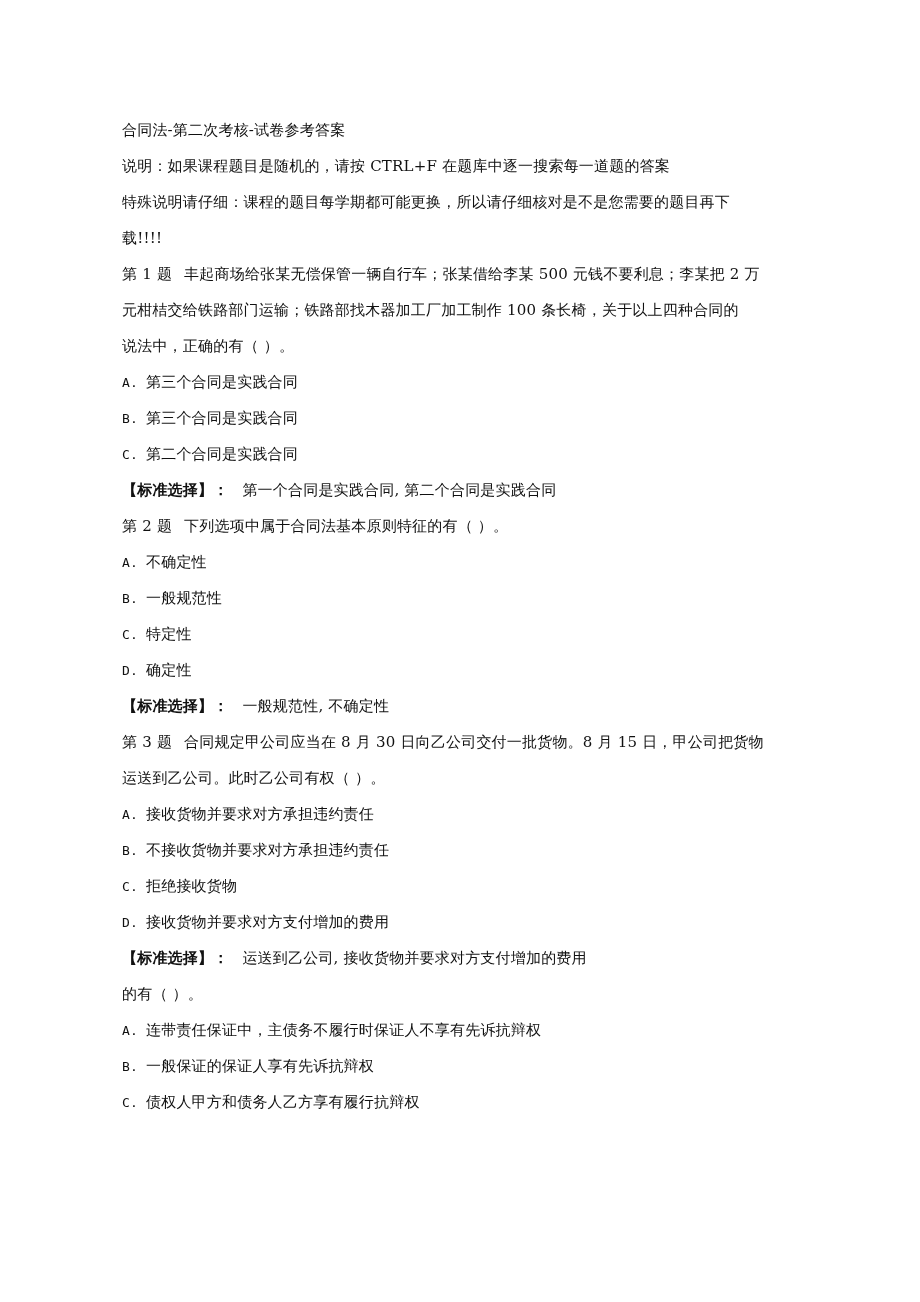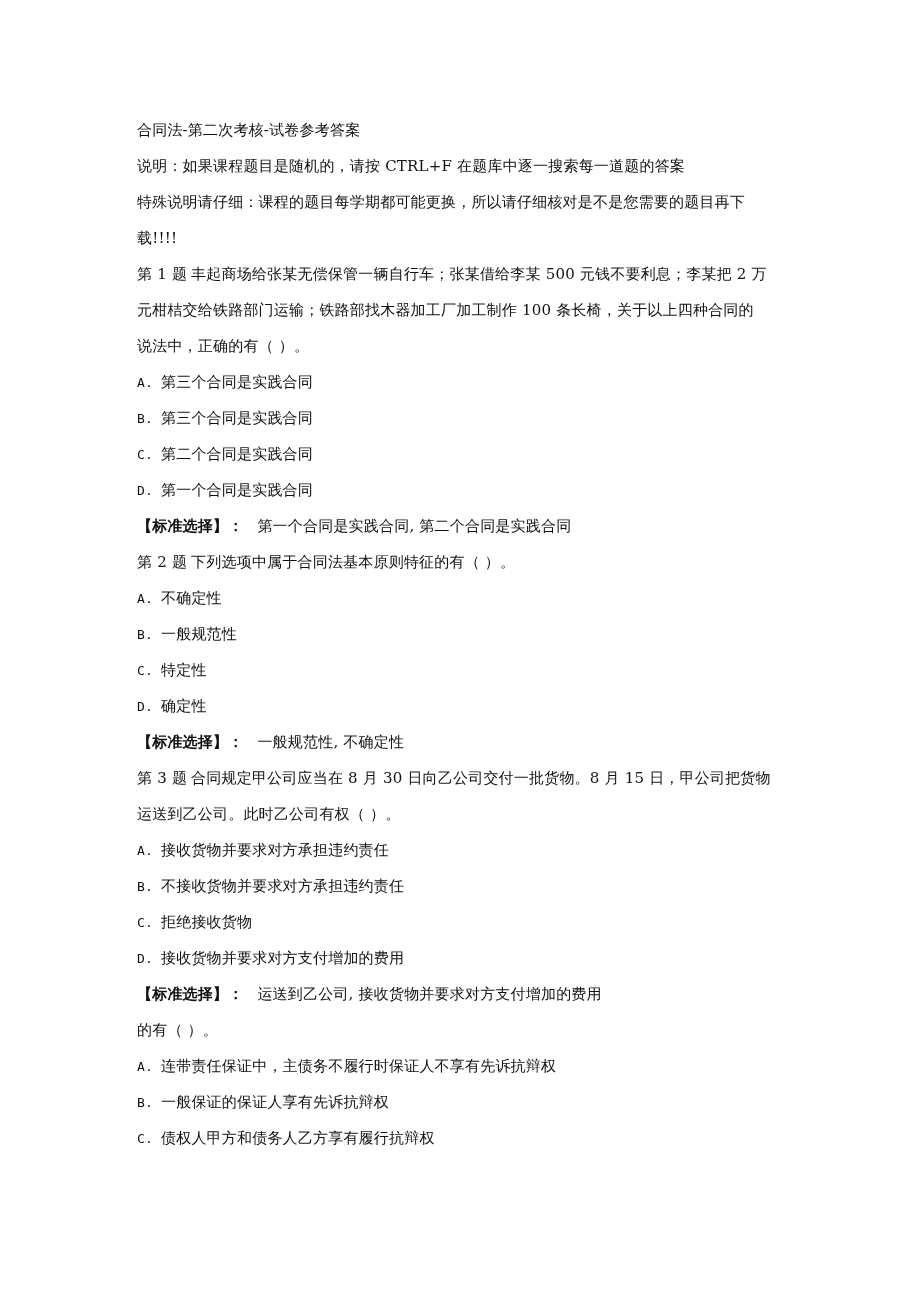--- a/index.html
+++ b/index.html
@@ -1,42 +1,41 @@
 <!DOCTYPE html>
 <html><head>
 <meta charset="utf-8">
 <style>
   html, body { margin: 0; padding: 0; background: #ffffff; }
   body { width: 920px; height: 1302px; position: relative; overflow: hidden;
          font-family: "DejaVu Serif", "Liberation Serif", serif; color: #111; }
-  .page { position: absolute; left: 137px; top: 118px; width: 660px; }
+  .page { position: absolute; left: 122px; top: 118px; width: 660px; }
   .line { height: 36px; line-height: 24px; font-size: 15px; white-space: nowrap; letter-spacing: 0.2px; }
   .opt .lbl { font-family: "DejaVu Sans Mono", "Liberation Mono", monospace; font-size: 13px; display: inline-block; width: 24px; }
   .ans { padding-left: 0; }
   .ans .tag { font-weight: bold; }
   .ans .sp { display: inline-block; width: 14px; }
-  .qno { margin-right: 4px; }
+  .qno { margin-right: 12px; }
 </style>
 </head>
 <body>
 
 <div class="page">
   <div class="line">合同法-第二次考核-试卷参考答案</div>
   <div class="line">说明：如果课程题目是随机的，请按 CTRL+F 在题库中逐一搜索每一道题的答案</div>
   <div class="line">特殊说明请仔细：课程的题目每学期都可能更换，所以请仔细核对是不是您需要的题目再下</div>
   <div class="line">载!!!!</div>
 
   <div>
     <div class="line"><span class="qno">第 1 题</span><span>丰起商场给张某无偿保管一辆自行车；张某借给李某 500 元钱不要利息；李某把 2 万</span></div>
     <div class="line">元柑桔交给铁路部门运输；铁路部找木器加工厂加工制作 100 条长椅，关于以上四种合同的</div>
     <div class="line">说法中，正确的有（ ）。</div>
     <div class="line opt"><span class="lbl">A.</span><span>第三个合同是实践合同</span></div>
     <div class="line opt"><span class="lbl">B.</span><span>第三个合同是实践合同</span></div>
     <div class="line opt"><span class="lbl">C.</span><span>第二个合同是实践合同</span></div>
-    <div class="line opt"><span class="lbl">D.</span><span>第一个合同是实践合同</span></div>
     <div class="line ans"><span class="tag">【标准选择】：</span><span class="sp"></span><span>第一个合同是实践合同, 第二个合同是实践合同</span></div>
   </div>
 
   <div>
     <div class="line"><span class="qno">第 2 题</span><span>下列选项中属于合同法基本原则特征的有（ ）。</span></div>
     <div class="line opt"><span class="lbl">A.</span><span>不确定性</span></div>
     <div class="line opt"><span class="lbl">B.</span><span>一般规范性</span></div>
     <div class="line opt"><span class="lbl">C.</span><span>特定性</span></div>
     <div class="line opt"><span class="lbl">D.</span><span>确定性</span></div>
     <div class="line ans"><span class="tag">【标准选择】：</span><span class="sp"></span><span>一般规范性, 不确定性</span></div>

